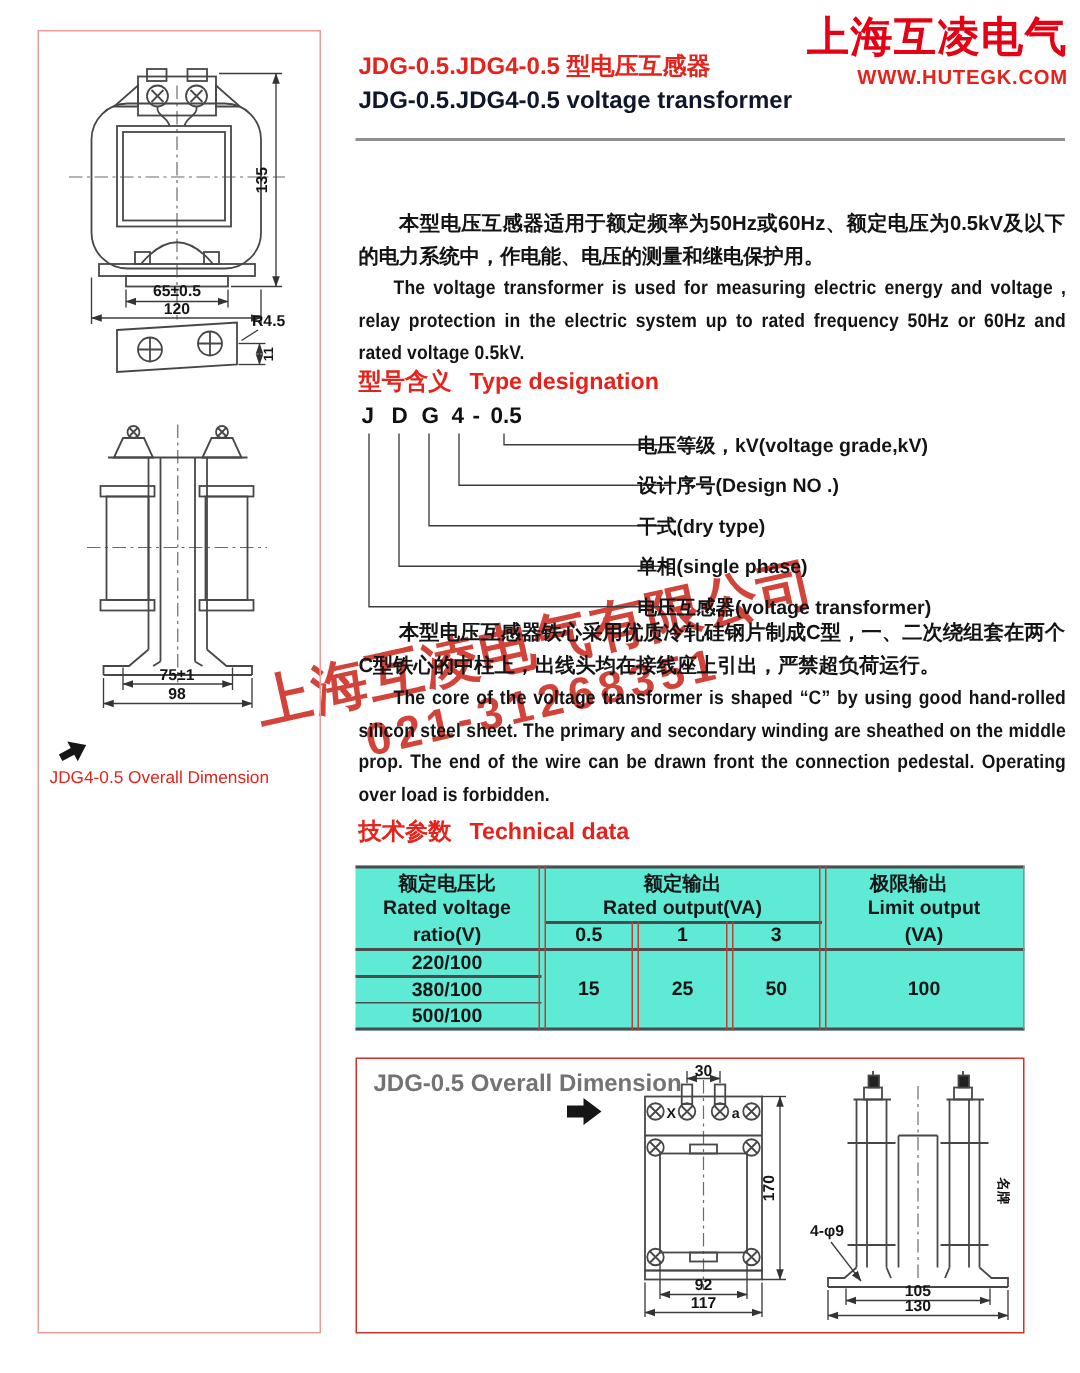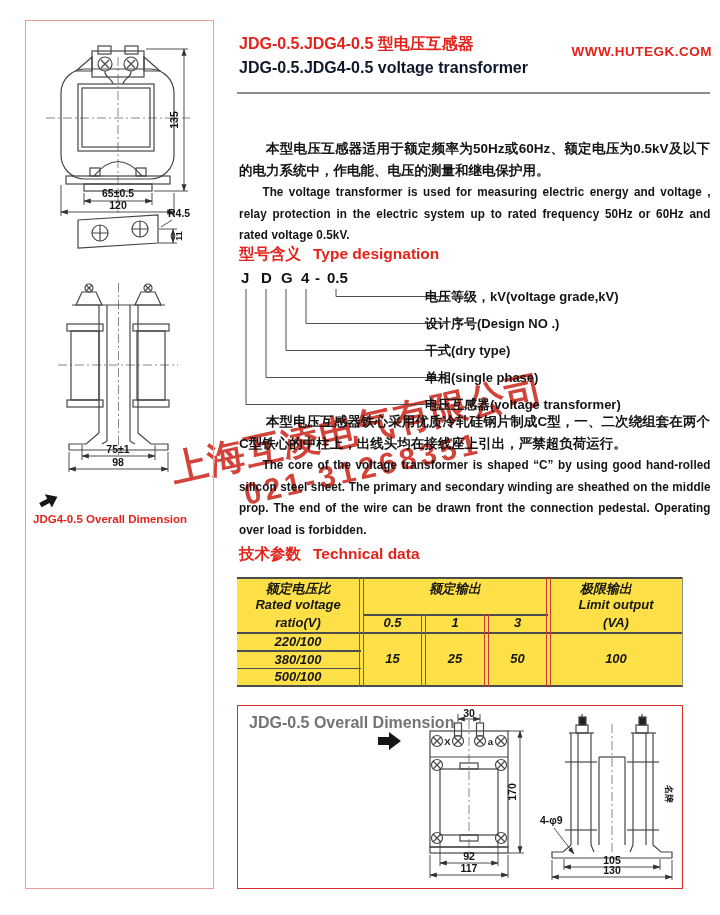--- a/index.html
+++ b/index.html
@@ -136,23 +136,24 @@
           <line x1="140" y1="169" x2="140" y2="189"></line>
         <line x1="41" y1="186" x2="140" y2="186" marker-start="url(#mC)" marker-end="url(#mC)"></line>
       </g>
       <text class="dt" x="90" y="170">75±1</text>
       <text class="dt" x="90" y="183">98</text>
     </svg>
 
     <svg class="abs" style="left:13px;top:470px;" width="20" height="18" viewBox="0 0 20 18">
       <polygon points="0,7 9,7 9,2 19,10 9,17 9,12 0,12" fill="#161616" transform="rotate(-28 10 9)"></polygon>
     </svg>
-    <div class="abs" style="left:7px;top:492px;width:176px;font-weight:bold;font-size:11.5px;color:#e3231c;white-space:nowrap;">JDG4-0.5 Overall Dimension</div>
-  </div>
-
+    <div class="abs" style="left:7px;top:492px;width:176px;font-weight:normal;font-size:11.5px;color:#e3231c;white-space:nowrap;">JDG4-0.5 Overall Dimension</div>
+  </div>
+
+  <div class="abs" style="left:480px;top:6px;width:232px;text-align:right;font-weight:bold;font-size:28px;color:#e60014;letter-spacing:1px;white-space:nowrap;">上海互凌电气</div>
   <div class="abs" style="left:480px;top:44px;width:232px;text-align:right;font-weight:bold;font-size:13.5px;color:#e3231c;letter-spacing:0.5px;">WWW.HUTEGK.COM</div>
   <div class="abs" style="left:239px;top:34px;font-weight:bold;font-size:16px;color:#e3231c;white-space:nowrap;">JDG-0.5.JDG4-0.5 型电压互感器</div>
   <div class="abs" style="left:239px;top:59px;font-weight:bold;font-size:16px;color:#0f172a;white-space:nowrap;">JDG-0.5.JDG4-0.5 voltage transformer</div>
   <div class="abs" style="left:237px;top:92px;width:473px;height:1.6px;background:#8f8f8f;"></div>
 
   <div class="abs para" style="left:239px;top:138px;">本型电压互感器适用于额定频率为50Hz或60Hz、额定电压为0.5kV及以下的电力系统中，作电能、电压的测量和继电保护用。</div>
   <div class="abs para en" style="left:239px;top:181px;">The voltage transformer is used for measuring electric energy and voltage , relay protection in the electric system up to rated frequency 50Hz or 60Hz and rated voltage 0.5kV.</div>
 
   <div class="abs hd" style="left:239px;top:244px;">
     <span>型号含义</span><span class="gap"></span><span>Type designation</span>
@@ -180,21 +181,21 @@
   <div class="callout" style="top:369px;">单相(single phase)</div>
   <div class="callout" style="top:396px;">电压互感器(voltage transformer)</div>
 
   <div class="abs para" style="left:239px;top:411px;">本型电压互感器铁心采用优质冷轧硅钢片制成C型，一、二次绕组套在两个C型铁心的中柱上，出线头均在接线座上引出，严禁超负荷运行。</div>
   <div class="abs para en" style="left:239px;top:454px;">The core of the voltage transformer is shaped “C” by using good hand-rolled silicon steel sheet. The primary and secondary winding are sheathed on the middle prop. The end of the wire can be drawn front the connection pedestal. Operating over load is forbidden.</div>
 
   <div class="abs hd" style="left:239px;top:544px;">
     <span>技术参数</span><span class="gap"></span><span>Technical data</span>
   </div>
 
-  <div class="abs" style="left:237px;top:577px;width:446px;height:110px;background:#fde047;font-style:italic;">
+  <div class="abs" style="left:237px;top:577px;width:446px;height:110px;background:#5eead4;">
 
     <div class="tl" style="left:0;top:0;width:446px;"></div>
     <div class="tl" style="left:127px;top:37px;width:184px;"></div>
     <div class="tl" style="left:0;top:55px;width:446px;"></div>
     <div class="tl" style="left:0;top:73px;width:124px;"></div>
     <div class="tl" style="left:0;top:90.5px;width:124px;"></div>
     <div class="tl" style="left:0;top:108px;width:446px;"></div>
     <div class="abs" style="left:445px;top:0;width:1px;height:109px;background:#909090;"></div>
 
     <div class="rv" style="left:122px;top:0;height:109.6px;"></div>
@@ -203,20 +204,21 @@
     <div class="rv" style="left:247px;top:37px;height:72.6px;"></div>
 
     <div class="cell" style="left:0;top:3px;width:122px;">额定电压比</div>
     <div class="cell" style="left:0;top:20px;width:122px;">Rated voltage</div>
     <div class="cell" style="left:0;top:38px;width:122px;">ratio(V)</div>
     <div class="cell" style="left:0;top:57px;width:122px;">220/100</div>
     <div class="cell" style="left:0;top:75px;width:122px;">380/100</div>
     <div class="cell" style="left:0;top:92px;width:122px;">500/100</div>
 
     <div class="cell" style="left:127px;top:3px;width:182px;">额定输出</div>
+    <div class="cell" style="left:127px;top:20px;width:182px;">Rated output(VA)</div>
     <div class="cell" style="left:127px;top:38px;width:57px;">0.5</div>
     <div class="cell" style="left:189px;top:38px;width:58px;">1</div>
     <div class="cell" style="left:252px;top:38px;width:57px;">3</div>
     <div class="cell" style="left:127px;top:74px;width:57px;">15</div>
     <div class="cell" style="left:189px;top:74px;width:58px;">25</div>
     <div class="cell" style="left:252px;top:74px;width:57px;">50</div>
 
     <div class="cell" style="left:313px;top:3px;width:112px;">极限输出</div>
     <div class="cell" style="left:313px;top:20px;width:132px;">Limit output</div>
     <div class="cell" style="left:313px;top:38px;width:132px;">(VA)</div>

